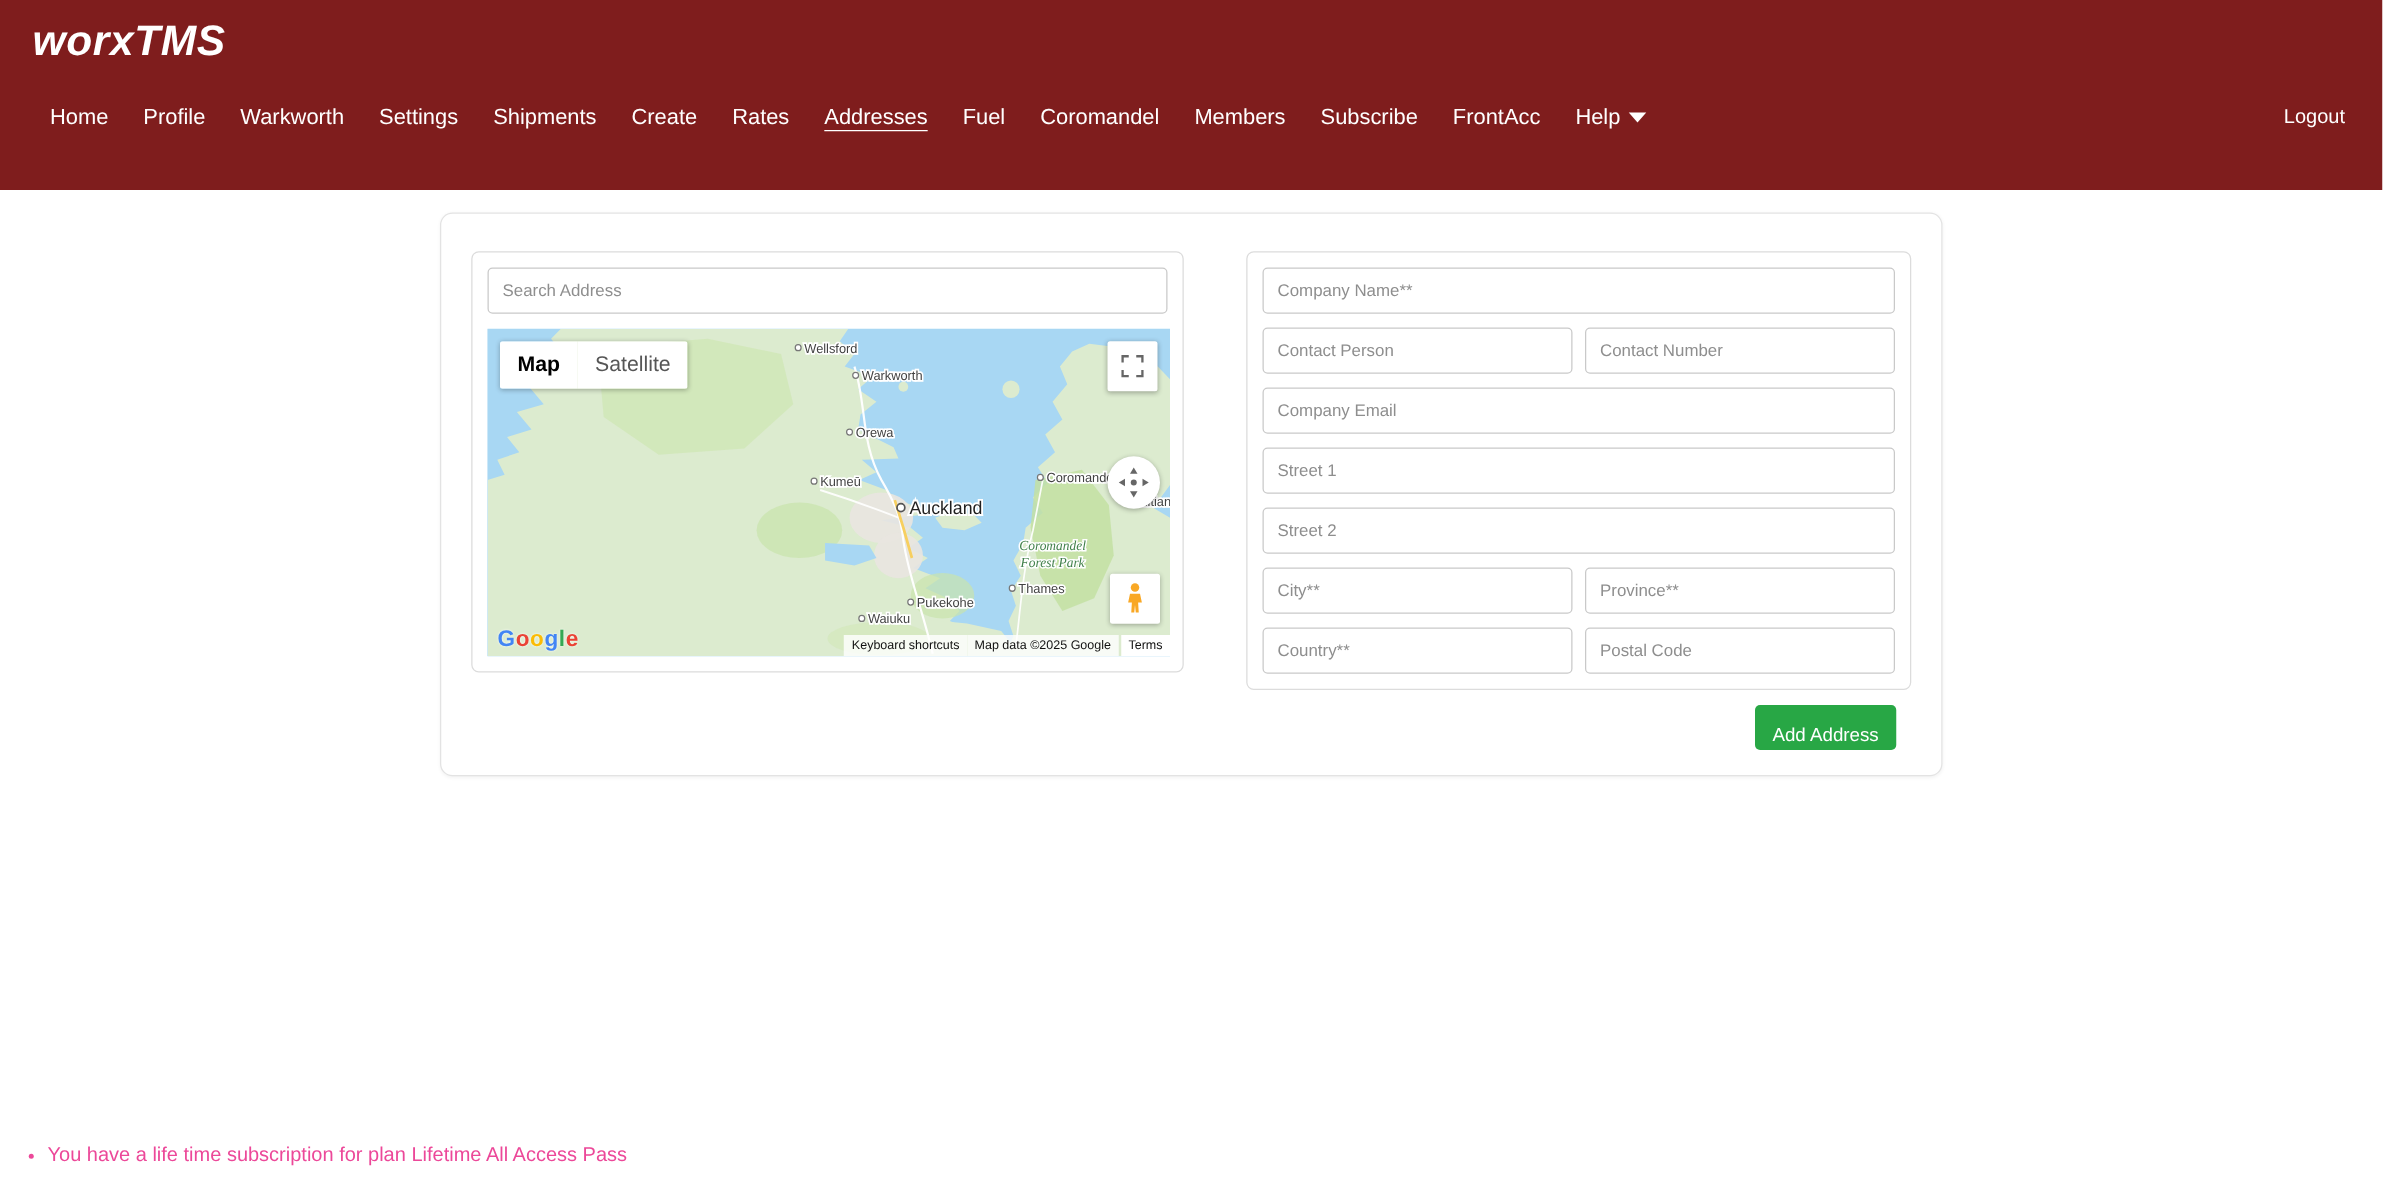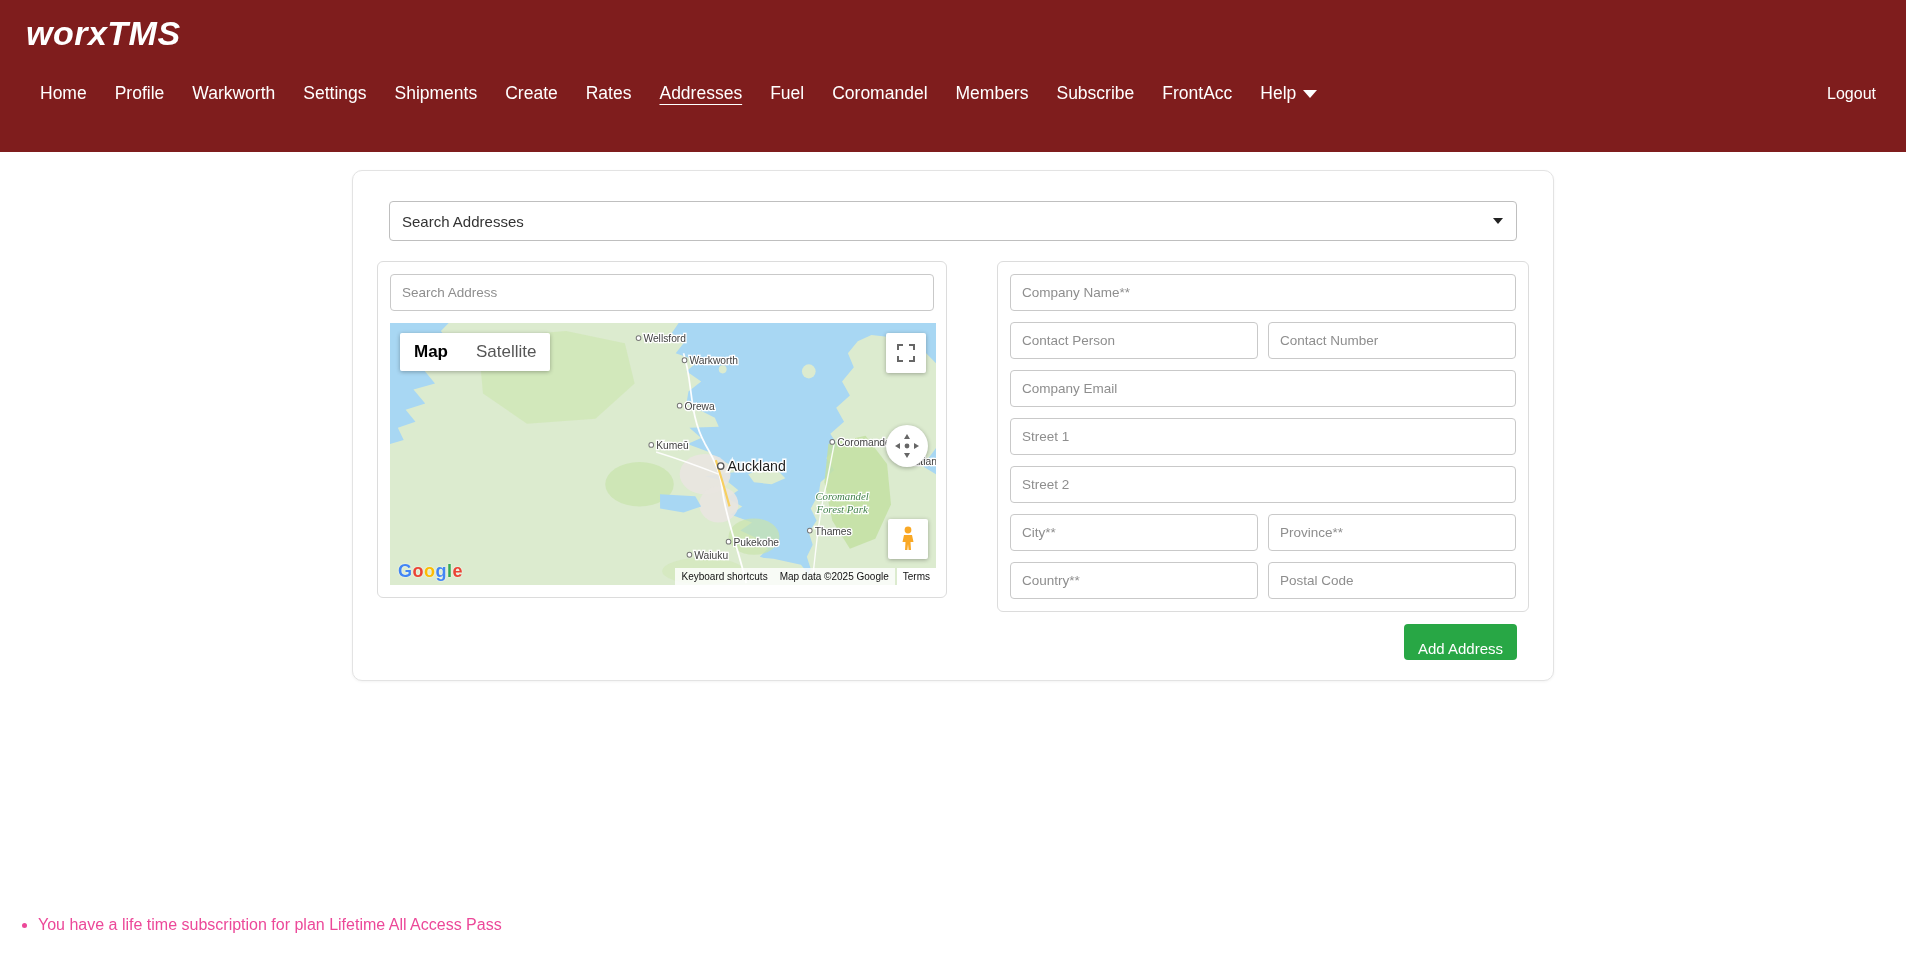--- a/index.html
+++ b/index.html
@@ -155,26 +155,20 @@
     <a class="nav-item">Members</a>
     <a class="nav-item">Subscribe</a>
     <a class="nav-item">FrontAcc</a>
     <a class="nav-item"><span>Help</span><span class="caret-down"></span></a>
     <a class="logout">Logout</a>
   </div>
 </div>
 
 <div class="card">
 
-  <div class="select-wrap">
-    <select class="search-select">
-      <option>Search Addresses</option>
-    </select>
-    <span class="select-caret"></span>
-  </div>
 
   <div class="panels">
 
     <div class="panel panel-left">
       <input class="text-input search-address" type="text" placeholder="Search Address" style="">
 
       <div class="map">
         <svg class="basemap" width="546" height="262" viewBox="0 0 558 260" preserveAspectRatio="none">
 
           <rect x="0" y="0" width="558" height="260" fill="#a8d7f3"></rect>

